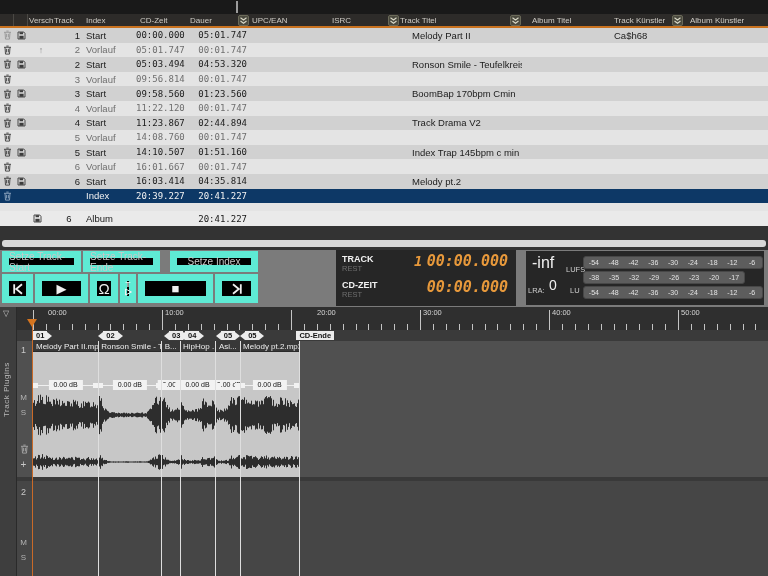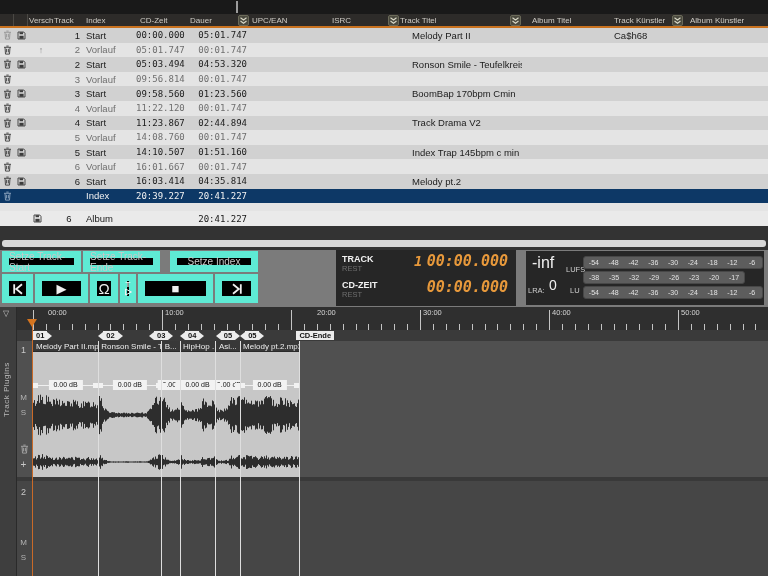--- a/index.html
+++ b/index.html
@@ -1238,21 +1238,21 @@
     <div id="markers">
         <div class="marker" style="left: 33px;">
           <span class="m-box">01</span>
           <span class="m-right"></span>
         </div>
         <div class="marker" style="left: 98.2512px;">
           <span class="m-left"></span>
           <span class="m-box">02</span>
           <span class="m-right"></span>
         </div>
-        <div class="marker" style="left: 149px;">
+        <div class="marker" style="left: 164px;">
           <span class="m-left"></span>
           <span class="m-box">03</span>
           <span class="m-right"></span>
         </div>
         <div class="marker" style="left: 180.031px;">
           <span class="m-left"></span>
           <span class="m-box">04</span>
           <span class="m-right"></span>
         </div>
         <div class="marker" style="left: 215.859px;">

